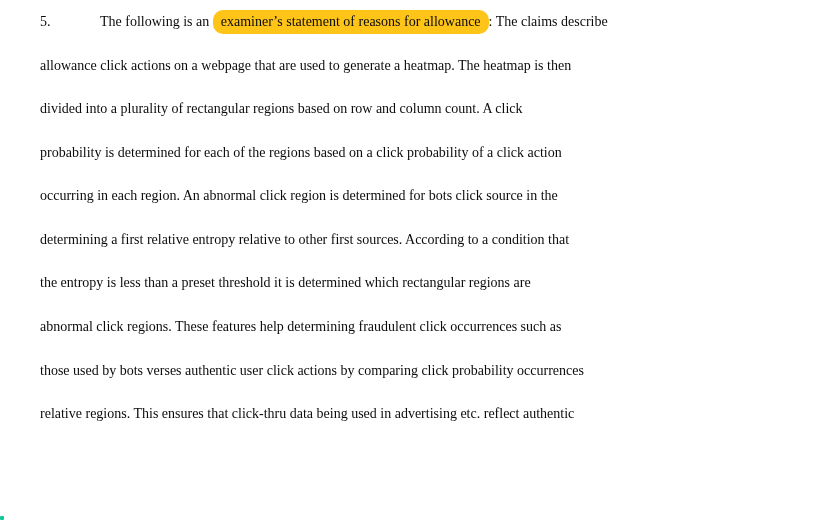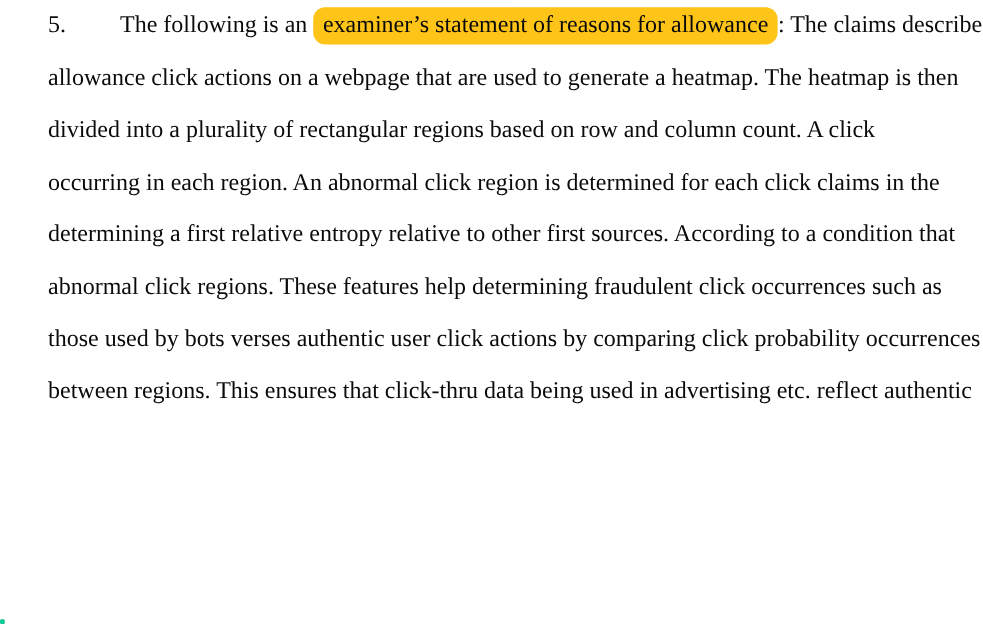--- a/index.html
+++ b/index.html
@@ -7,21 +7,21 @@
     position: relative;
     width: 819px;
     height: 523px;
     background: var(--bg, #ffffff);
     overflow: hidden;
     font-family: "Liberation Serif", serif;
     color: var(--text, #0b0b0b);
   }
   .para {
     padding: 0 12px 0 40px;
-    font-size: 20px;
+    font-size: 14px;
     line-height: 43.58px;
   }
   .line { white-space: nowrap; height: 43.58px; }
   .pnum { display: inline-block; width: 60px; }
   .hl {
     background: var(--highlight, #fec417);
     border-radius: 10px;
     padding: 4px 8px 5px 8px;
   }
   .artifact {
@@ -36,21 +36,23 @@
 </style>
 </head>
 <body>
 
 <div class="page">
   <div class="para">
     <div class="line"><span class="pnum">5.</span><span>The following is an </span><span class="hl">examiner’s statement of reasons for allowance</span><span>: The claims describe</span></div>
     <div id="body-lines">
         <div class="line">allowance click actions on a webpage that are used to generate a heatmap. The heatmap is then</div>
         <div class="line">divided into a plurality of rectangular regions based on row and column count. A click</div>
-        <div class="line">occurring in each region. An abnormal click region is determined for each click claims in the</div>
+        <div class="line">probability is determined for each of the regions based on a click probability of a click action</div>
+        <div class="line">occurring in each region. An abnormal click region is determined for bots click source in the</div>
         <div class="line">determining a first relative entropy relative to other first sources. According to a condition that</div>
+        <div class="line">the entropy is less than a preset threshold it is determined which rectangular regions are</div>
         <div class="line">abnormal click regions. These features help determining fraudulent click occurrences such as</div>
         <div class="line">those used by bots verses authentic user click actions by comparing click probability occurrences</div>
-        <div class="line">between regions. This ensures that click-thru data being used in advertising etc. reflect authentic</div>
+        <div class="line">relative regions. This ensures that click-thru data being used in advertising etc. reflect authentic</div>
       </div>
   </div>
   <div class="artifact"></div>
 </div>
 
 </body></html>

